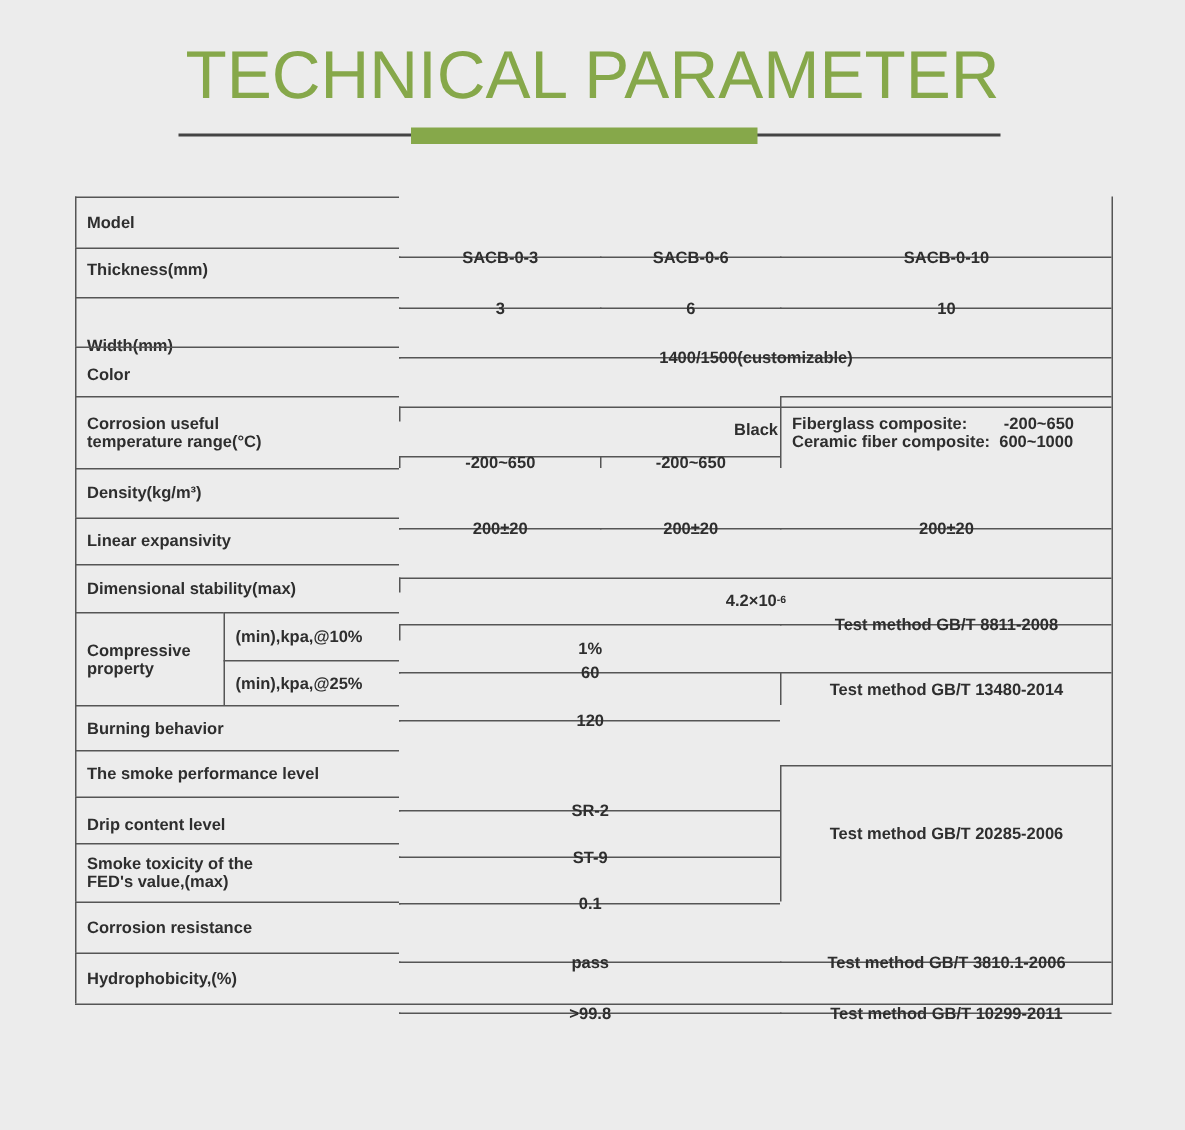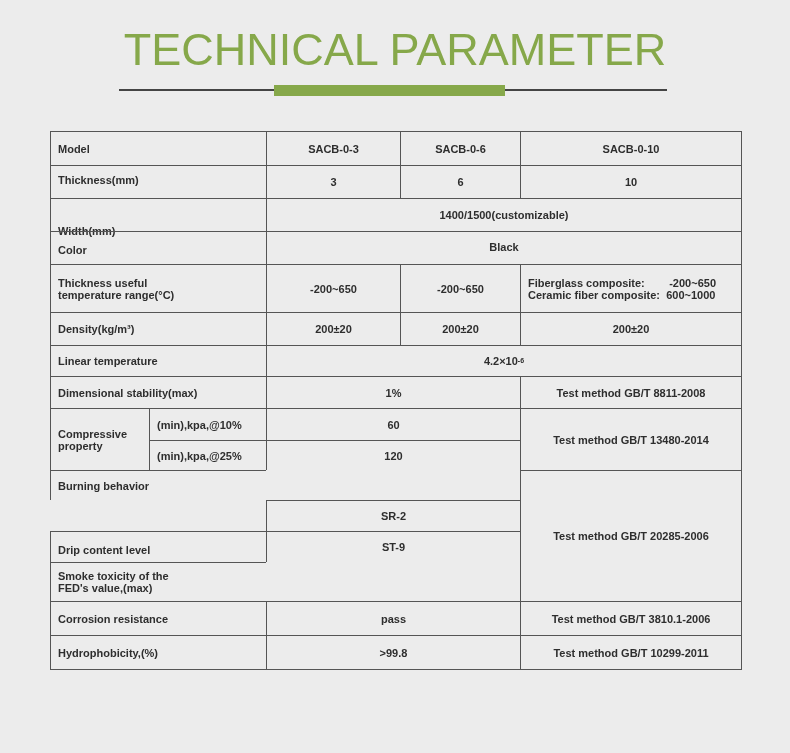--- a/index.html
+++ b/index.html
@@ -9,21 +9,21 @@
            font-size:45px; color:#86a84a; letter-spacing:0px; font-weight:normal; }
   .rule { position:absolute; left:119px; top:89px; width:548px; height:2px; background:#444; }
   .rule-accent { position:absolute; left:274px; top:85px; width:231px; height:11px; background:#86a84a; }
   .tbl { position:absolute; left:50px; top:131px; width:691px; height:538px;
          display:grid; border-right:1.5px solid #555; border-bottom:1.5px solid #555;
          grid-template-columns: 99px 117px 134px 120px 221px;
          grid-template-rows: 34px 33px 33px 33px 48px 33px 31px 32px 32px 30px 30px 31px 31px 39px 34px 34px; font-weight: bold; }
   .c { border-left:1.5px solid #555; border-top:1.5px solid #555; display:flex; align-items:center;
        font-size:11px; line-height:12px; box-sizing:border-box; }
   .l { padding-left:7px; }
-  .m { justify-content:center; text-align:center; }
+  .m { justify-content:center; text-align:center;margin-top:40px; }
   sup { font-size:7px; vertical-align:6px; }
 </style>
 </head>
 <body>
 
 <div class="title">TECHNICAL PARAMETER</div>
 <div class="rule"></div>
 <div class="rule-accent"></div>
 
 <div class="tbl">
@@ -38,36 +38,36 @@
   <div class="c m" style="grid-column:4;grid-row:2">6</div>
   <div class="c m" style="grid-column:5;grid-row:2">10</div>
 
   <div class="c l" style="grid-column:1/3;grid-row:3;align-items:flex-start;padding-top:26px">Width(mm)</div>
   <div class="c m" style="grid-column:3/6;grid-row:3">1400/1500(customizable)</div>
 
   <div class="c l" style="grid-column:1/3;grid-row:4;align-items:flex-end;padding-bottom:8px">Color</div>
   <div class="c m" style="grid-column:3/6;grid-row:4;align-items:flex-start;padding-top:9px">Black</div>
 
   <div class="c l" style="grid-column:1/3;grid-row:5;flex-direction:column;align-items:flex-start;justify-content:center">
-    <span>Thickness useful</span>
+    <span>Corrosion useful</span>
     <span>temperature range(°C)</span>
   </div>
   <div class="c m" style="grid-column:3;grid-row:5">-200~650</div>
   <div class="c m" style="grid-column:4;grid-row:5">-200~650</div>
   <div class="c l" style="grid-column:5;grid-row:5;flex-direction:column;align-items:flex-start;justify-content:center;white-space:pre">
     <span>Fiberglass composite:        -200~650</span>
     <span>Ceramic fiber composite:  600~1000</span>
   </div>
 
   <div class="c l" style="grid-column:1/3;grid-row:6">Density(kg/m³)</div>
   <div class="c m" style="grid-column:3;grid-row:6">200±20</div>
   <div class="c m" style="grid-column:4;grid-row:6">200±20</div>
   <div class="c m" style="grid-column:5;grid-row:6">200±20</div>
 
-  <div class="c l" style="grid-column:1/3;grid-row:7">Linear temperature</div>
+  <div class="c l" style="grid-column:1/3;grid-row:7">Linear expansivity</div>
   <div class="c m" style="grid-column:3/6;grid-row:7;align-items:flex-start;padding-top:9px">
     <span>4.2×10</span>
       <sup>-6</sup>
   </div>
 
   <div class="c l" style="grid-column:1/3;grid-row:8">Dimensional stability(max)</div>
   <div class="c m" style="grid-column:3/5;grid-row:8;align-items:flex-start;padding-top:10px">1%</div>
   <div class="c m" style="grid-column:5;grid-row:8">Test method GB/T 8811-2008</div>
 
   <div class="c l" style="grid-column:1;grid-row:9/11;flex-direction:column;align-items:flex-start;justify-content:center">
@@ -75,29 +75,31 @@
     <span>property</span>
   </div>
   <div class="c l" style="grid-column:2;grid-row:9">(min),kpa,@10%</div>
   <div class="c m" style="grid-column:3/5;grid-row:9">60</div>
   <div class="c l" style="grid-column:2;grid-row:10">(min),kpa,@25%</div>
   <div class="c m" style="grid-column:3/5;grid-row:10">120</div>
   <div class="c m" style="grid-column:5;grid-row:9/11">Test method GB/T 13480-2014</div>
 
   <div class="c l" style="grid-column:1/3;grid-row:11">Burning behavior</div>
 
+  <div class="c l" style="grid-column:1/3;grid-row:12">The smoke performance level</div>
   <div class="c m" style="grid-column:3/5;grid-row:12">SR-2</div>
 
   <div class="c l" style="grid-column:1/3;grid-row:13;align-items:flex-end;padding-bottom:6px">Drip content level</div>
   <div class="c m" style="grid-column:3/5;grid-row:13">ST-9</div>
 
   <div class="c l" style="grid-column:1/3;grid-row:14;flex-direction:column;align-items:flex-start;justify-content:center">
     <span>Smoke toxicity of the</span>
     <span>FED's value,(max)</span>
   </div>
+  <div class="c m" style="grid-column:3/5;grid-row:14">0.1</div>
   <div class="c m" style="grid-column:5;grid-row:11/15">Test method GB/T 20285-2006</div>
 
   <div class="c l" style="grid-column:1/3;grid-row:15">Corrosion resistance</div>
   <div class="c m" style="grid-column:3/5;grid-row:15">pass</div>
   <div class="c m" style="grid-column:5;grid-row:15">Test method GB/T 3810.1-2006</div>
 
   <div class="c l" style="grid-column:1/3;grid-row:16">Hydrophobicity,(%)</div>
   <div class="c m" style="grid-column:3/5;grid-row:16">&gt;99.8</div>
   <div class="c m" style="grid-column:5;grid-row:16">Test method GB/T 10299-2011</div>
 </div>

